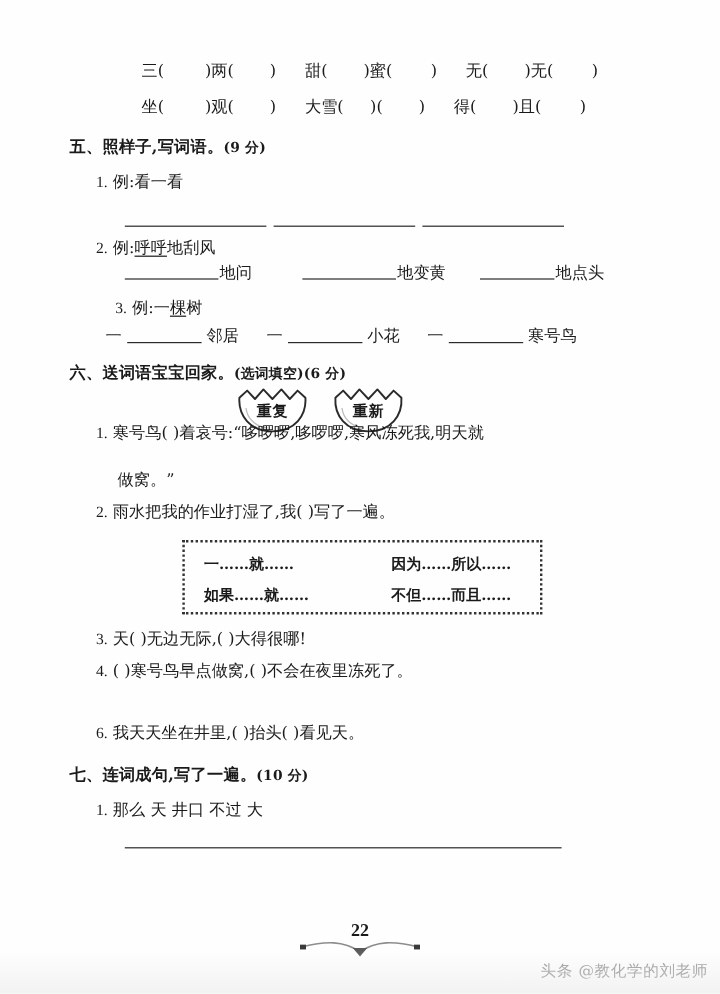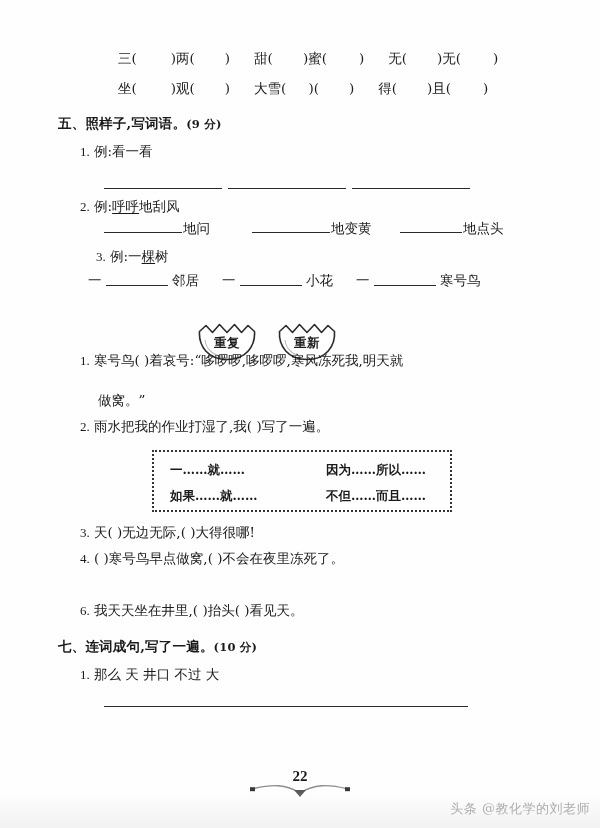--- a/index.html
+++ b/index.html
@@ -211,20 +211,23 @@
   <div class="row cn" style="left:172px; top:274px;">邻居</div>
 
   <div class="row cn" style="left:222px; top:274px;">一</div>
   <div class="uline" style="left:240px; top:285px; width:62px;"></div>
   <div class="row cn" style="left:306px; top:274px;">小花</div>
 
   <div class="row cn" style="left:356px; top:274px;">一</div>
   <div class="uline" style="left:374px; top:285px; width:62px;"></div>
   <div class="row cn" style="left:440px; top:274px;">寒号鸟</div>
 
+  <div class="row cn bold-head" style="left:58px; top:305px;">
+    <span>六、送词语宝宝回家。</span><span class="small-paren">(选词填空)</span><span class="small-paren">(6 分)</span>
+  </div>
 
   <div class="egg" style="left:276px; top:322px;">
     <svg viewBox="0 0 62 40" xmlns="http://www.w3.org/2000/svg" aria-hidden="true">
       <path d="M3.5,9.5 L10,3.5 L16.5,10.5 L23.5,2.5 L31,10.5 L38.5,2.5 L45.5,10.5 L52,3.5 L58.5,9.5
                C59.5,24 50,37.5 31,37.5 C12,37.5 2.5,24 3.5,9.5 Z" fill="#ffffff" stroke="#2b2b2b" stroke-width="1.6" stroke-linejoin="round"></path>
       <path d="M9,18 C10,27 17,33.5 27,34.5" fill="none" stroke="#bdbdbd" stroke-width="1.1"></path>
     </svg>
     <div class="egglabel cn">重新</div>
   </div>
 

